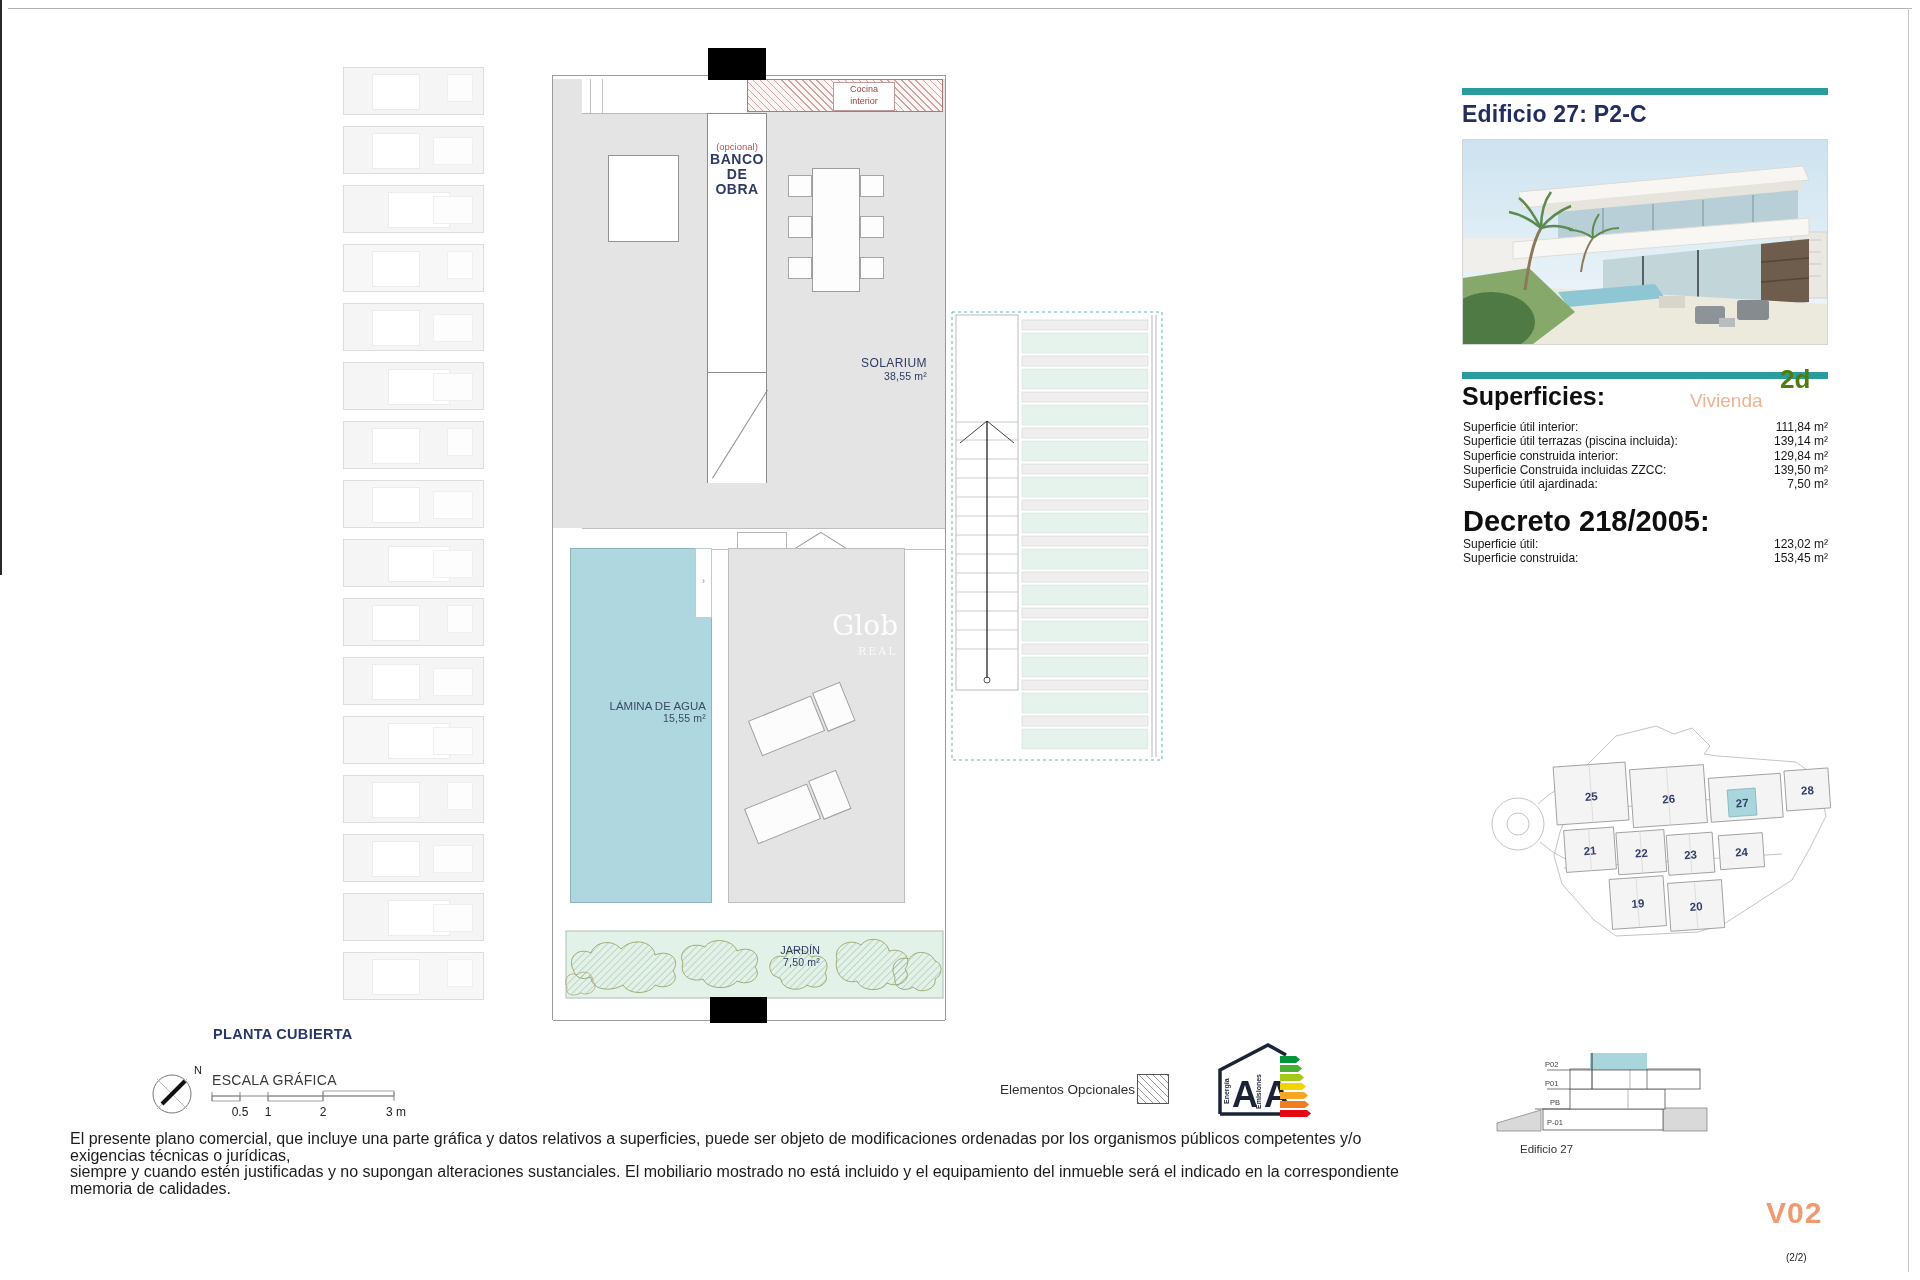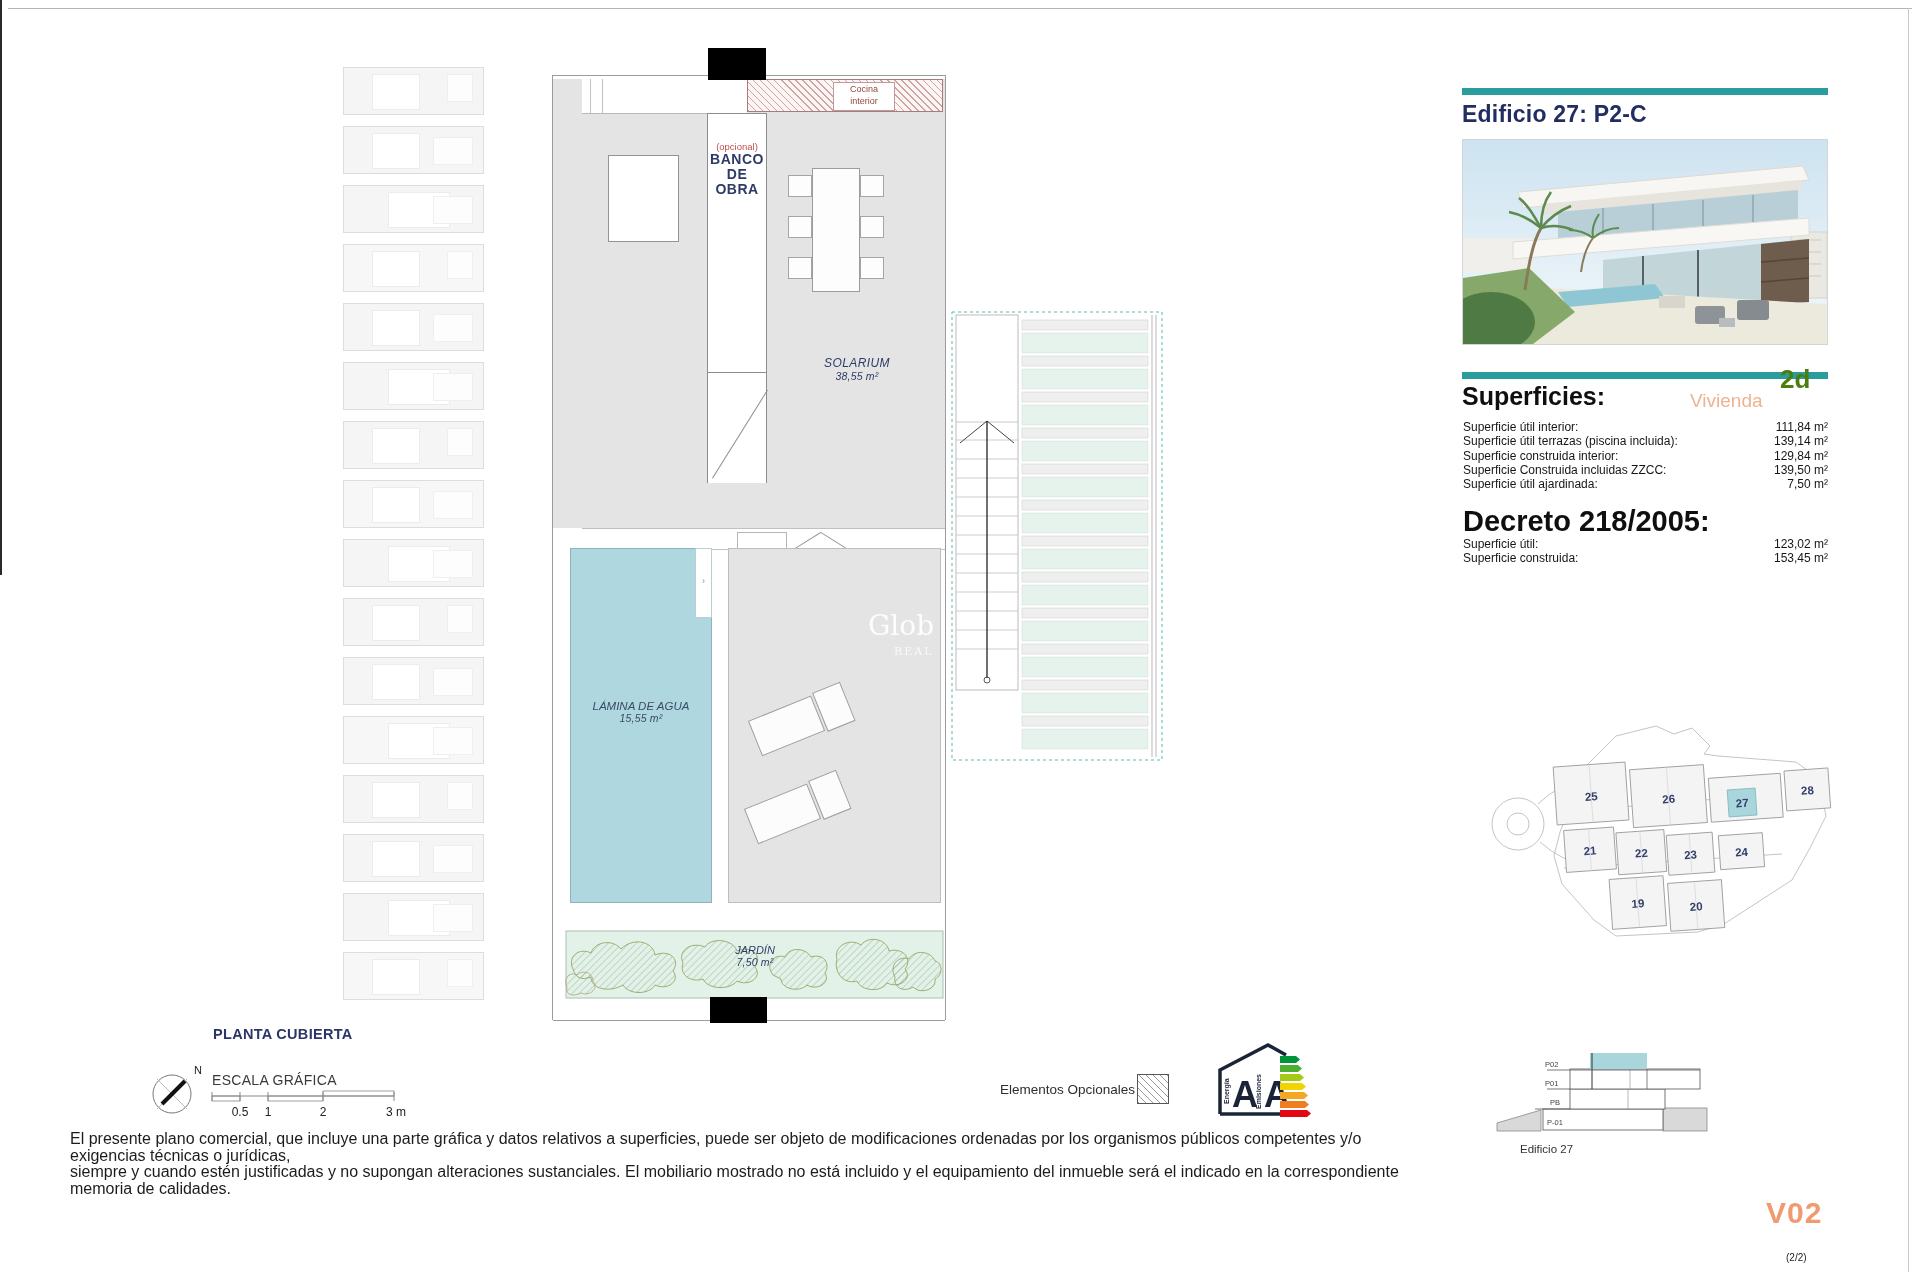--- a/index.html
+++ b/index.html
@@ -36,36 +36,36 @@
   .skylight{left:608px;top:155px;width:69px;height:85px;background:#fff;border:1px solid #949494;}
   .table{left:812px;top:168px;width:46px;height:122px;background:#fdfdfd;border:1px solid #9c9c9c;}
   .chair{width:22px;height:20px;background:#fdfdfd;border:1px solid #a5a5a5;}
   .midband{left:582px;top:528px;width:363px;height:22px;background:#fff;border-top:1px solid #c0c0c0;border-bottom:1px solid #c0c0c0;box-sizing:border-box;}
   .peak1{left:795px;top:548px;width:30px;height:0;border-top:1px solid #999;transform:rotate(-32deg);transform-origin:left top;}
   .peak2{left:821px;top:532px;width:30px;height:0;border-top:1px solid #999;transform:rotate(32deg);transform-origin:left top;}
   .mrect{left:737px;top:532px;width:48px;height:15px;background:#fff;border:1px solid #b5b5b5;}
   .pool{left:570px;top:548px;width:142px;height:355px;background:#aed7e0;border:1px solid #8fb3bd;box-sizing:border-box;}
   .pool-notch{left:695px;top:548px;width:17px;height:70px;background:#fff;border:1px solid #b9cdd3;box-sizing:border-box;
       font-size:9px;color:#8a8a8a;text-align:center;line-height:64px;}
-  .deck{left:728px;top:548px;width:213px;height:355px;background:#e4e4e4;border:1px solid #bdbdbd;box-sizing:border-box;overflow:hidden;}
+  .deck{left:728px;top:548px;width:177px;height:355px;background:#e4e4e4;border:1px solid #bdbdbd;box-sizing:border-box;overflow:hidden;}
   .lounger{position:absolute;width:100px;height:40px;transform:rotate(-22deg);}
   .lounger .body{position:absolute;left:0;top:2px;width:66px;height:36px;background:#fcfcfc;border:1px solid #9c9c9c;}
   .lounger .head{position:absolute;left:70px;top:0;width:28px;height:40px;background:#fcfcfc;border:1px solid #9c9c9c;}
   .watermark{position:absolute;right:2px;top:64px;width:70px;text-align:left;color:rgba(255,255,255,.9);
       font-family:"DejaVu Serif",serif;line-height:26px;}
   .watermark .w1{font-size:28px;}
   .watermark .w2{font-size:11px;letter-spacing:2px;margin-left:26px;color:rgba(255,255,255,.8);}
   .botband{left:553px;top:903px;width:392px;height:28px;background:#fff;}
   .blackdoor{left:710px;top:997px;width:57px;height:26px;background:#000;}
   .planline-b{left:553px;top:1020px;width:392px;height:0;border-top:1px solid #9b9b9b;}
   .planline-l{left:552px;top:75px;width:0;height:945px;border-left:1px solid #9b9b9b;}
   .planline-t{left:552px;top:75px;width:393px;height:0;border-top:1px solid #9b9b9b;}
   .planline-r{left:945px;top:75px;width:0;height:945px;border-left:1px solid #9b9b9b;}
   
-  .navylbl{color:#2e3b66;text-align:center;font-style:italic;}
+  .navylbl{color:#2e3b66;text-align:right;}
   .lbl-solarium{left:787px;top:356px;width:140px;font-size:12px;letter-spacing:.4px;}
   .lbl-sub{font-size:10.5px;letter-spacing:.2px;}
   .lbl-pool{left:576px;top:700px;width:130px;font-size:11.5px;color:#3c4a66;}
   .lbl-garden{left:690px;top:944px;width:130px;font-size:11px;}
   
   .plan-title{left:213px;top:1026px;font-size:14.5px;font-weight:bold;color:#2b3668;letter-spacing:.3px;}
   .scale-title{left:212px;top:1072px;font-size:14px;color:#3a3a3a;letter-spacing:.3px;}
   .legend-lbl{left:1000px;top:1082px;font-size:13.5px;color:#2e2e2e;}
   .legend-swatch{left:1137px;top:1074px;width:32px;height:30px;background:#fff;border:1px solid #555;box-sizing:border-box;
       background-image:repeating-linear-gradient(45deg,#9a9a9a 0 1px,transparent 1px 5px);}

